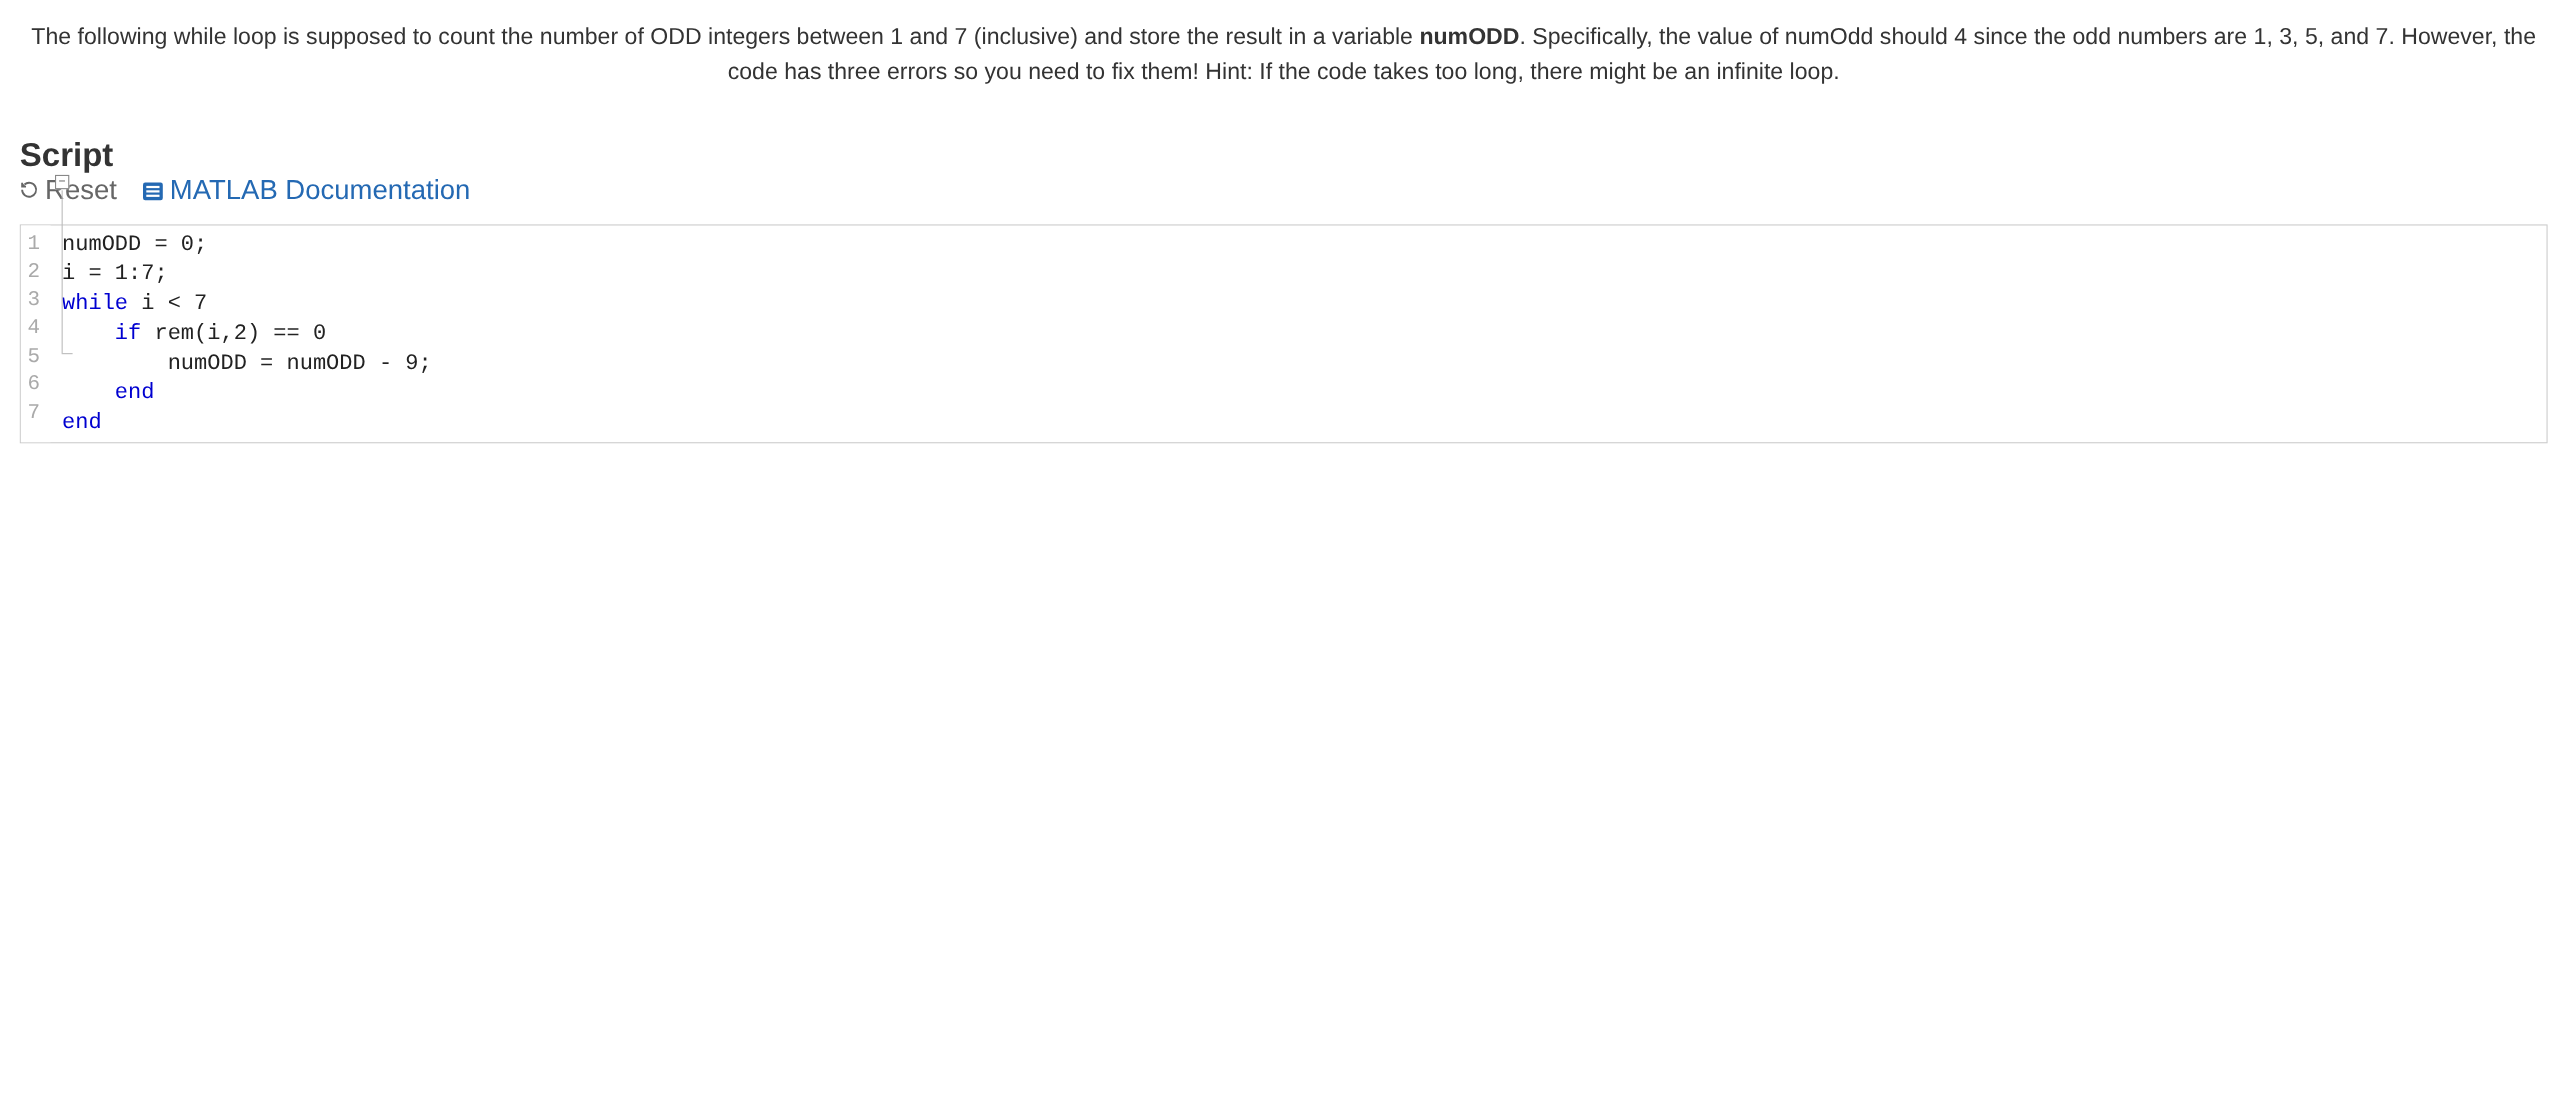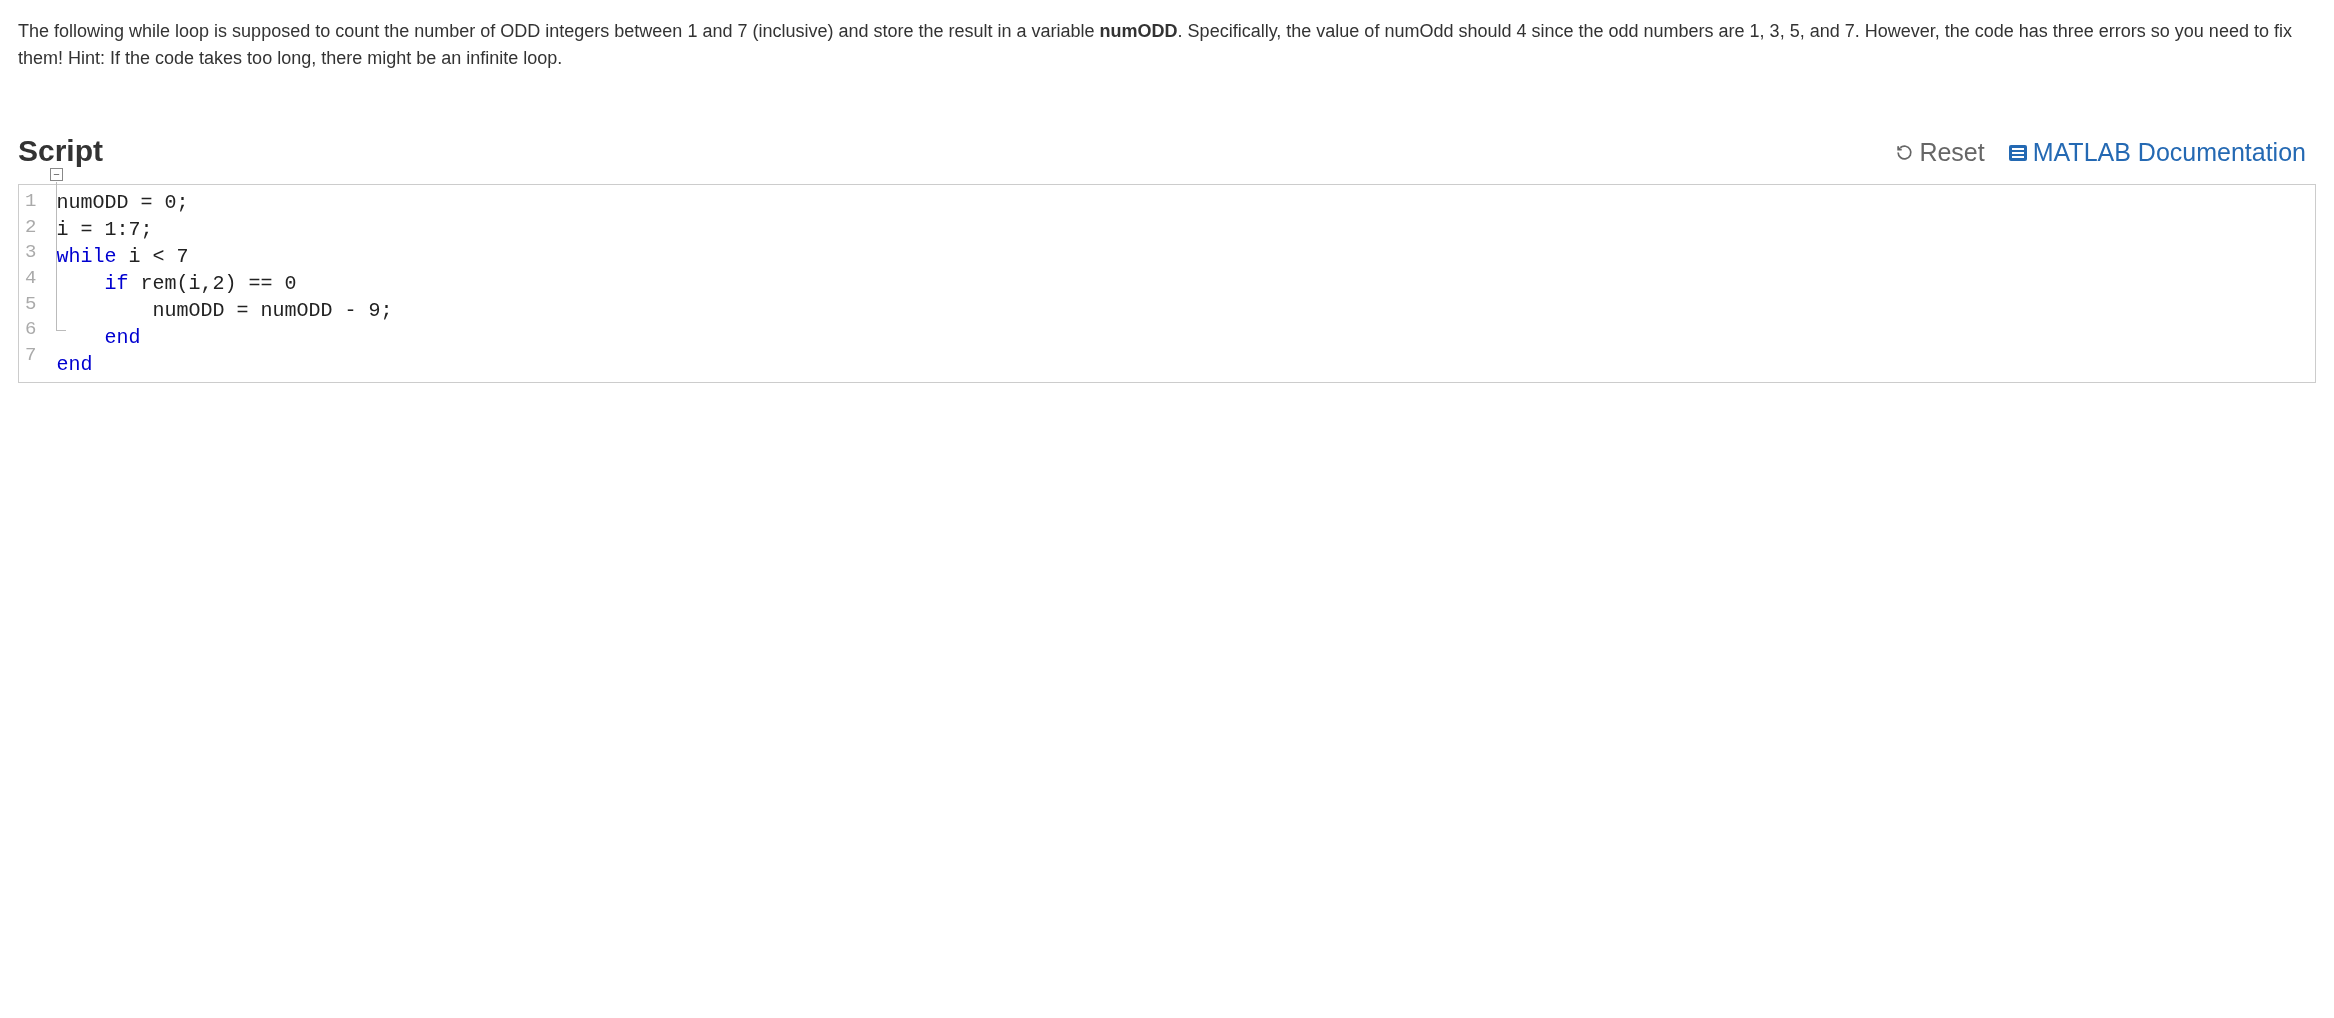--- a/index.html
+++ b/index.html
@@ -10,22 +10,22 @@
     body {
       font-family: Arial, Helvetica, sans-serif;
       background: #ffffff;
       padding: 18px;
       font-size: 21px;
       color: #333;
     }
     .problem-text {
       line-height: 1.5;
       color: #333;
-      font-size: 18px;
-      margin-bottom: 18px;
+      font-size: 21px;
+      text-align: center;
     }
     .problem-text b {
       font-weight: bold;
     }
     .code-block-wrapper {
       display: flex;
       margin-left: 18px;
       margin-bottom: 40px;
     }
     .fold-gutter {
@@ -73,20 +73,21 @@
     .code-block .kw { color: #0000ee; font-weight: bold; }
     .code-block .kw-end { color: #0000ee; font-weight: bold; }
     .code-block .plain { color: #000; }
 
     .script-header-row {
       display: flex;
       justify-content: space-between;
       align-items: baseline;
       margin-bottom: 16px;
       padding-right: 10px;
+      flex-direction: column;
     }
     .script-title {
       font-size: 30px;
       font-weight: bold;
       color: #333;
     }
     .script-actions {
       display: flex;
       gap: 24px;
       align-items: center;

